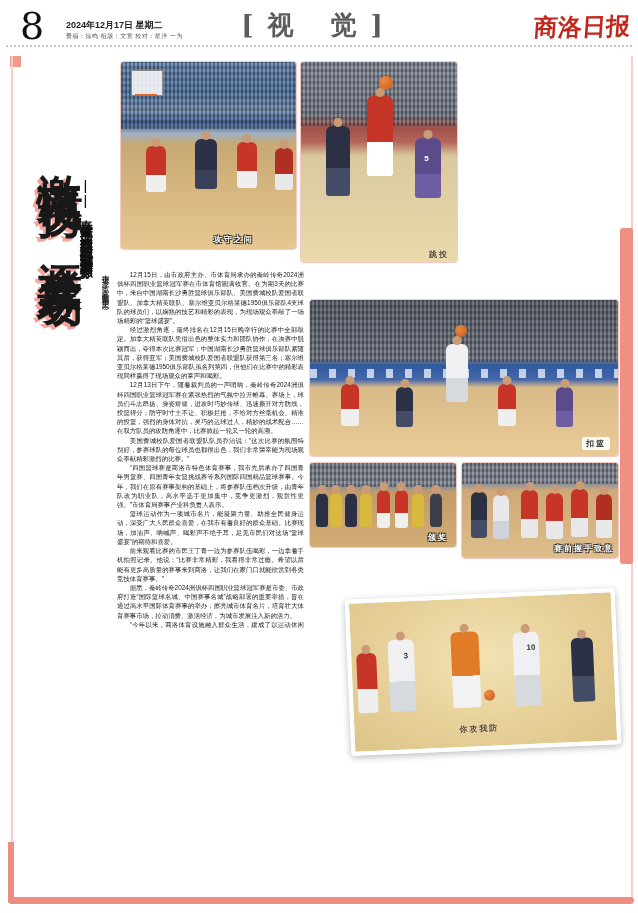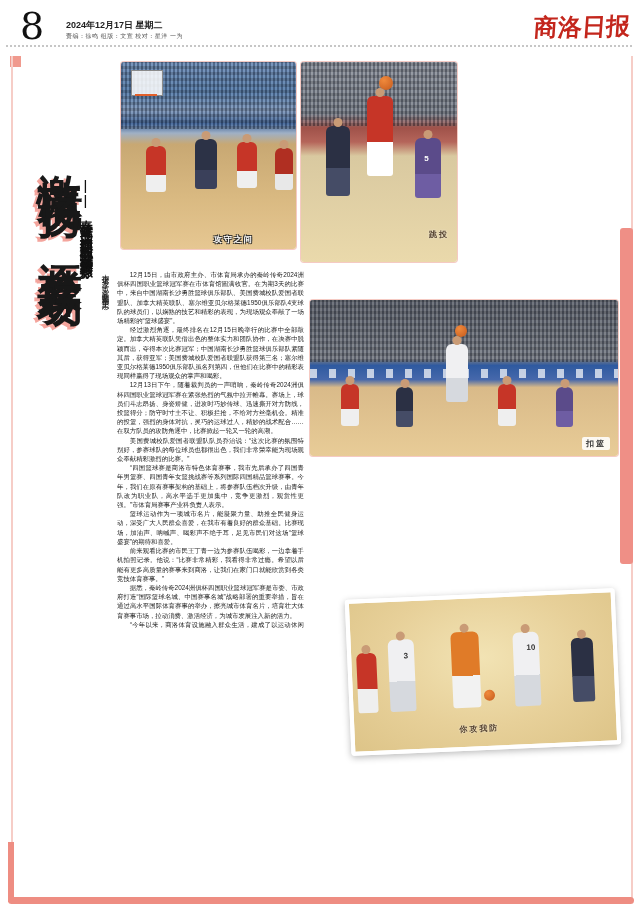--- a/index.html
+++ b/index.html
@@ -86,20 +86,21 @@
       linear-gradient(115deg,#e9cf82 0%,#edd88f 38%,#7f9fd0 45%,#5f87c2 58%,#eed98f 65%,#e6c878 100%);}
 </style>
 </head>
 <body>
 
 <div id="page">
 
   <div class="pagenum">8</div>
   <div class="date">2024年12月17日 星期二</div>
   <div class="credits">责编：徐鸣 组版：文宣 校对：星洋 一为</div>
+  <div class="section">[视 觉]</div>
   <div class="masthead">商洛日报</div>
   <div class="dotrule"></div>
 
   <div class="sq-tl"></div>
   <div class="line-left"></div>
   <div class="line-right"></div>
   <div class="bar-right"></div>
   <div class="bar-left-bottom"></div>
   <div class="bar-bottom"></div>
 
@@ -130,37 +131,59 @@
     <span class="cap" style="left:53%;bottom:4px;text-align:center;">攻守之间</span>
   </div>
 
   <div id="p2" class="photo">
     <div class="crowd" style="top:0;height:32%;"></div>
     <div class="ball" style="left:50%;top:7%;width:14px;height:14px;"></div>
     <div class="fig" style="left:16%;top:32%;width:24px;height:70px;background:linear-gradient(180deg,#2b3044 60%,#454c66 60%);"></div>
     <div class="fig" style="left:42%;top:17%;width:26px;height:80px;background:linear-gradient(180deg,#c63527 58%,#ffffff 58%);"></div>
     <div class="fig" style="left:73%;top:38%;width:26px;height:60px;background:linear-gradient(180deg,#5b4b8a 60%,#6e5da3 60%);"></div>
     <span class="jersey-num" style="left:79%;top:46%;">5</span>
-    <span class="cap capdark" style="right:8px;bottom:22px;">跳投</span>
+    <span class="cap capdark" style="right:8px;bottom:2px;">跳投</span>
   </div>
 
 
   <div id="p4" class="photo">
     <div class="crowd" style="top:0;height:40%;"></div>
     <div class="banddash" style="top:44%;height:6%;"></div>
     <div class="ball" style="left:47%;top:16%;width:12px;height:12px;"></div>
     <div class="fig" style="left:10%;top:54%;width:18px;height:42px;background:linear-gradient(180deg,#c63527 60%,#efefef 60%);"></div>
     <div class="fig" style="left:28%;top:56%;width:17px;height:40px;background:linear-gradient(180deg,#2b3044 60%,#454c66 60%);"></div>
     <div class="fig" style="left:44%;top:28%;width:22px;height:58px;background:linear-gradient(180deg,#f0f0f2 58%,#d6d9de 58%);"></div>
     <div class="fig" style="left:61%;top:54%;width:18px;height:42px;background:linear-gradient(180deg,#c63527 60%,#efefef 60%);"></div>
     <div class="fig" style="left:80%;top:56%;width:17px;height:40px;background:linear-gradient(180deg,#5b4b8a 60%,#6e5da3 60%);"></div>
     <span class="cap capbox" style="right:8px;bottom:6px;">扣篮</span>
   </div>
 
+  <div id="p5" class="photo">
+    <div class="crowd" style="top:0;height:28%;"></div>
+    <div class="fig" style="left:4%;top:36%;width:12px;height:34px;background:#2b3044;"></div>
+    <div class="fig" style="left:14%;top:36%;width:12px;height:34px;background:#d8b93c;"></div>
+    <div class="fig" style="left:24%;top:36%;width:12px;height:34px;background:#2b3044;"></div>
+    <div class="fig" style="left:34%;top:36%;width:12px;height:34px;background:#d8b93c;"></div>
+    <div class="fig" style="left:46%;top:32%;width:13px;height:38px;background:linear-gradient(180deg,#c63527 60%,#efefef 60%);"></div>
+    <div class="fig" style="left:58%;top:32%;width:13px;height:38px;background:linear-gradient(180deg,#c63527 60%,#efefef 60%);"></div>
+    <div class="fig" style="left:70%;top:36%;width:12px;height:34px;background:#d8b93c;"></div>
+    <div class="fig" style="left:82%;top:36%;width:12px;height:34px;background:#3a3f4a;"></div>
+    <span class="cap" style="right:8px;bottom:4px;">颁奖</span>
+  </div>
 
+  <div id="p6" class="photo">
+    <div class="crowd" style="top:0;height:22%;"></div>
+    <div class="fig" style="left:6%;top:30%;width:16px;height:46px;background:linear-gradient(180deg,#2b3044 60%,#454c66 60%);"></div>
+    <div class="fig" style="left:20%;top:34%;width:16px;height:44px;background:linear-gradient(180deg,#e8e8ea 58%,#cfd2d8 58%);"></div>
+    <div class="fig" style="left:38%;top:28%;width:17px;height:48px;background:linear-gradient(180deg,#c63527 60%,#e8e8e8 60%);"></div>
+    <div class="fig" style="left:54%;top:32%;width:17px;height:46px;background:linear-gradient(180deg,#c63527 60%,#e8e8e8 60%);"></div>
+    <div class="fig" style="left:70%;top:27%;width:17px;height:48px;background:linear-gradient(180deg,#c63527 60%,#e8e8e8 60%);"></div>
+    <div class="fig" style="left:86%;top:33%;width:16px;height:44px;background:linear-gradient(180deg,#b02f22 60%,#e8e8e8 60%);"></div>
+    <span class="cap" style="right:4px;bottom:4px;">赛前握手致意</span>
+  </div>
 
   <div id="p7" class="photo">
     <div class="fig" style="left:2%;top:34%;width:20px;height:60px;background:linear-gradient(180deg,#c63527 60%,#efefef 60%);"></div>
     <div class="fig" style="left:14%;top:26%;width:26px;height:72px;background:linear-gradient(180deg,#f0f0f2 58%,#d6d9de 58%);"></div>
     <span class="jersey-num" style="left:20%;top:34%;color:#333;">3</span>
     <div class="fig" style="left:38%;top:22%;width:28px;height:76px;background:linear-gradient(180deg,#e07b28 58%,#f2f2f2 58%);"></div>
     <div class="ball" style="left:50%;top:62%;width:11px;height:11px;"></div>
     <div class="fig" style="left:62%;top:24%;width:26px;height:74px;background:linear-gradient(180deg,#f0f0f2 58%,#d6d9de 58%);"></div>
     <span class="jersey-num" style="left:67%;top:32%;color:#333;">10</span>
     <div class="fig" style="left:84%;top:30%;width:22px;height:64px;background:linear-gradient(180deg,#2b3044 60%,#454c66 60%);"></div>

